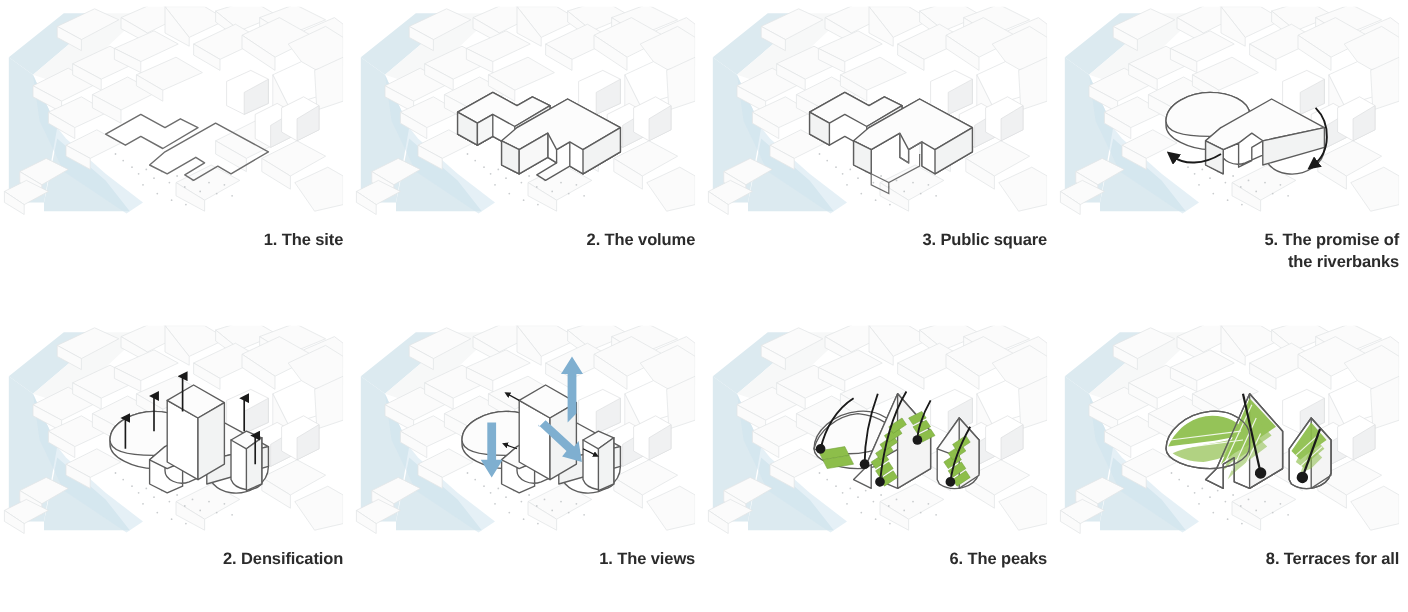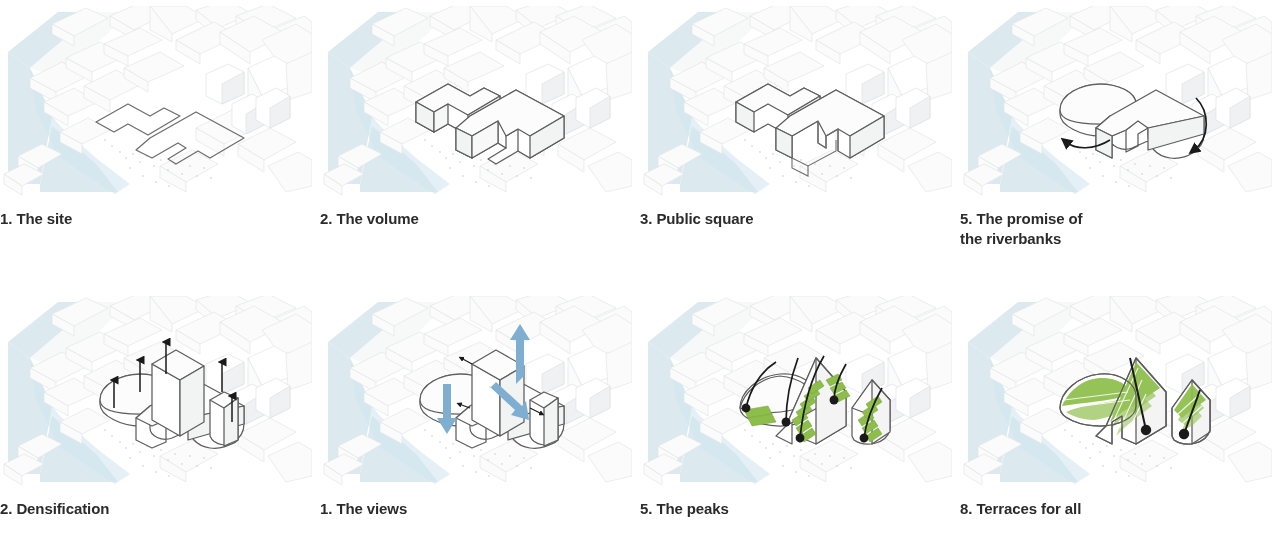--- a/index.html
+++ b/index.html
@@ -19,20 +19,21 @@
     height: 556px;
     box-sizing: border-box;
     padding: 6px 0 0 0;
     display: flex;
     flex-direction: column;
   }
   .row {
     display: flex;
     flex-direction: row;
     width: 1280px;
+    text-align: right;
   }
   .row-top { height: 290px; }
   .row-bottom { height: 260px; }
   .panel {
     width: 312px;
     margin-right: 8px;
     display: flex;
     flex-direction: column;
   }
   .panel:last-child { margin-right: 0; }
@@ -375,21 +376,21 @@
             <g fill="none" stroke="#1a1a1a" stroke-width="1.7" marker-end="url(#ah7)">
               <path d="M136 66 C120 76 110 94 106 112"></path>
               <path d="M158 62 C150 84 146 106 146 126"></path>
               <path d="M184 60 C172 80 164 104 160 142"></path>
               <path d="M206 68 C198 82 194 96 194 104"></path>
               <path d="M242 92 C232 110 226 126 224 142"></path>
             </g>
           </g>
         </svg>
       </div>
-      <div class="caption">5. The peaks</div>
+      <div class="caption">6. The peaks</div>
     </div>
 
     <div class="panel">
       <div class="viz">
         <svg width="312" height="190" viewBox="0 0 312 190" xmlns="http://www.w3.org/2000/svg">
           <defs>
             <marker id="ah8" markerWidth="6" markerHeight="6" refX="3" refY="3" orient="auto">
               <circle cx="3" cy="3" r="2.6" fill="#1a1a1a"></circle>
             </marker>
           </defs>

